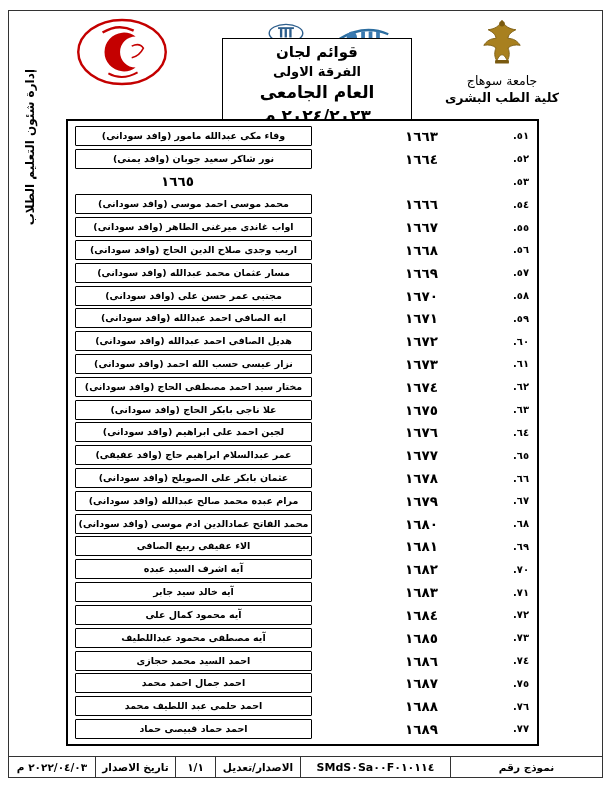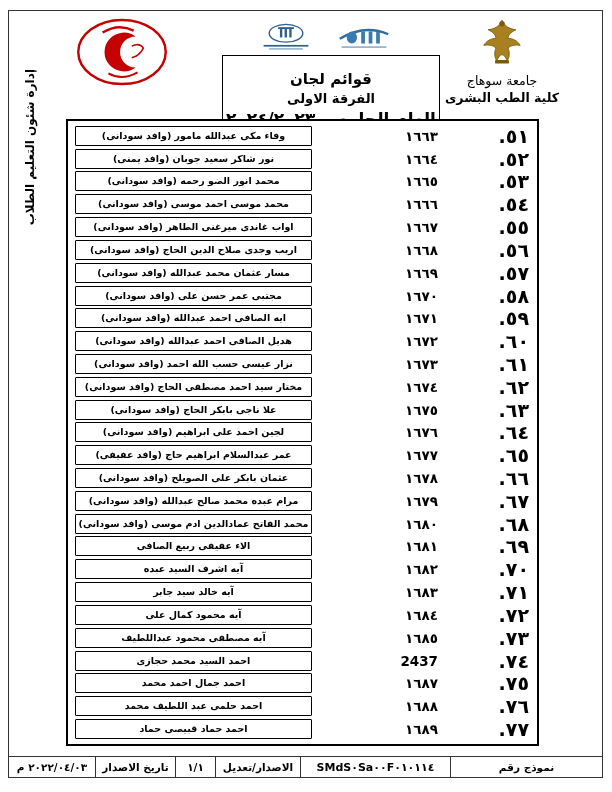--- a/index.html
+++ b/index.html
@@ -17,23 +17,23 @@
   .side-label{
     position:absolute;left:-46px;top:118px;width:140px;height:20px;
     transform:rotate(-90deg);transform-origin:center;
     text-align:center;font-weight:bold;font-size:12px;direction:rtl;white-space:nowrap;
   }
   .center-logos{
     position:absolute;left:236px;top:12px;width:160px;
     display:flex;justify-content:center;gap:18px;align-items:center;
   }
   .title-box{
-    position:absolute;left:213px;top:44px;width:218px;
+    position:absolute;left:213px;top:27px;width:190px;
     border:1px solid #000;box-sizing:border-box;
-    text-align:center;direction:rtl;padding:13px 2px 4px 2px;background:#fff;
+    text-align:center;direction:rtl;padding:3px 2px 4px 2px;background:#fff;
   }
   .title-box .t1{font-size:15px;font-weight:bold;line-height:1.4;}
   .title-box .t2{font-size:13px;font-weight:bold;line-height:1.4;}
   .title-box .t3{font-size:17px;font-weight:bold;line-height:1.4;}
   .header-right{
     position:absolute;right:28px;top:4px;width:144px;text-align:center;direction:rtl;
   }
   .header-right .uni{font-size:12.5px;font-weight:normal;line-height:1.35;margin-top:2px;}
   .header-right .fac{font-size:12.5px;font-weight:bold;line-height:1.35;}
 
@@ -45,21 +45,21 @@
     padding:2px 0;
   }
   .row{display:flex;align-items:center;height:20px;}
   .row .name{
     margin-left:7px;width:237px;height:20px;box-sizing:border-box;
     border:1px solid #000;border-radius:1px;
     text-align:center;direction:rtl;font-weight:bold;font-size:9.5px;
     line-height:18px;overflow:hidden;white-space:nowrap;background:#fff;
   }
   .row .sid{width:126px;text-align:right;font-weight:bold;font-size:13.5px;direction:rtl;}
-  .row .num{flex:1;text-align:right;padding-right:8px;font-weight:bold;font-size:19px;direction:rtl;box-sizing:border-box;}
+  .row .num{flex:1;text-align:right;padding-right:8px;font-weight:bold;font-size:10px;direction:rtl;box-sizing:border-box;}
 
   
   .footer{
     position:absolute;left:0;right:0;bottom:0;height:20px;
     border-top:1px solid #333;display:flex;direction:rtl;
     font-weight:bold;font-size:10.5px;align-items:stretch;background:#fff;
   }
   .fcell{
     border-left:1px solid #333;display:flex;align-items:center;justify-content:center;
     box-sizing:border-box;white-space:nowrap;overflow:hidden;
@@ -134,21 +134,20 @@
     <div class="num">٥١.</div>
   </div>
 
   <div class="row">
     <div class="name">نور شاكر سعيد جوبان (وافد يمنى)</div>
     <div class="sid">١٦٦٤</div>
     <div class="num">٥٢.</div>
   </div>
 
   <div class="row">
-    <div class="name">محمد انور الضو رحمه (وافد سودانى)</div>
     <div class="sid">١٦٦٥</div>
     <div class="num">٥٣.</div>
   </div>
 
   <div class="row">
     <div class="name">محمد موسى احمد موسى (وافد سودانى)</div>
     <div class="sid">١٦٦٦</div>
     <div class="num">٥٤.</div>
   </div>
 
@@ -261,21 +260,21 @@
   </div>
 
   <div class="row">
     <div class="name">آيه مصطفى محمود عبداللطيف</div>
     <div class="sid">١٦٨٥</div>
     <div class="num">٧٣.</div>
   </div>
 
   <div class="row">
     <div class="name">احمد السيد محمد حجازى</div>
-    <div class="sid">2437</div>
+    <div class="sid">١٦٨٦</div>
     <div class="num">٧٤.</div>
   </div>
 
   <div class="row">
     <div class="name">احمد جمال احمد محمد</div>
     <div class="sid">١٦٨٧</div>
     <div class="num">٧٥.</div>
   </div>
 
   <div class="row">

